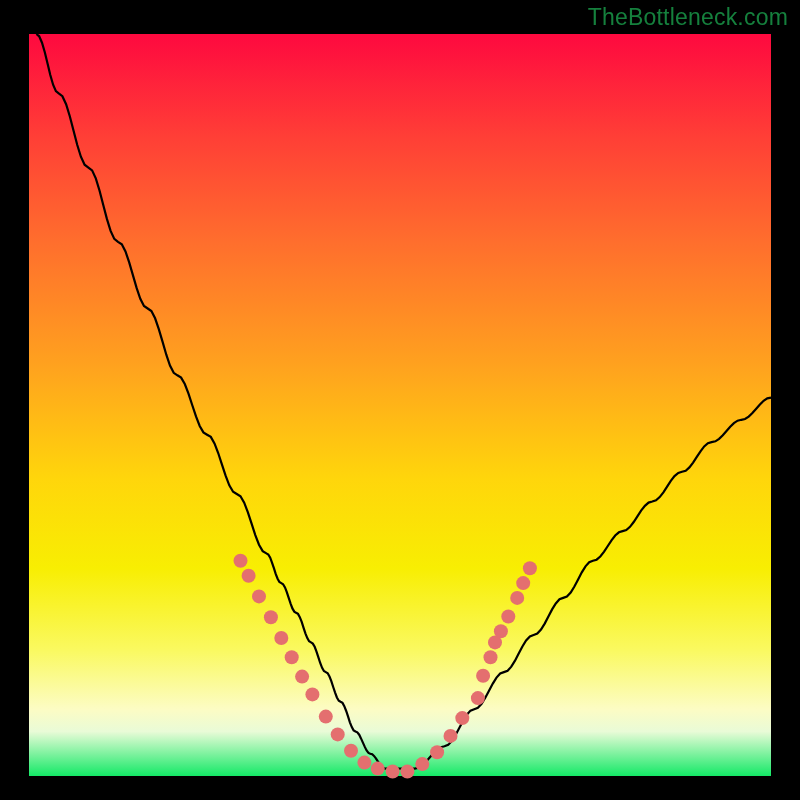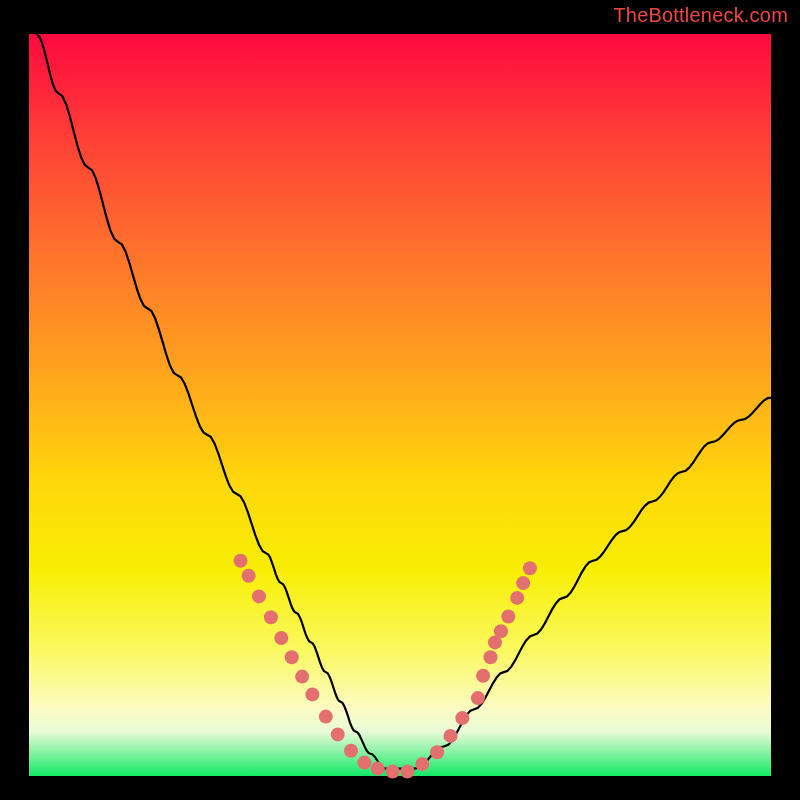--- a/index.html
+++ b/index.html
@@ -16,22 +16,22 @@
     left: 0;
     top: 0;
     width: 800px;
     height: 800px;
     background: #000;
   }
   .watermark {
     position: absolute;
     top: 4px;
     right: 12px;
-    color: #ef4444;
-    font-size: 20px;
+    color: #15803d;
+    font-size: 23px;
     font-weight: 400;
     letter-spacing: 0.2px;
     font-family: Arial, Helvetica, sans-serif;
   }
   .plot {
     position: absolute;
     left: 29px;
     top: 34px;
     width: 742px;
     height: 742px;

